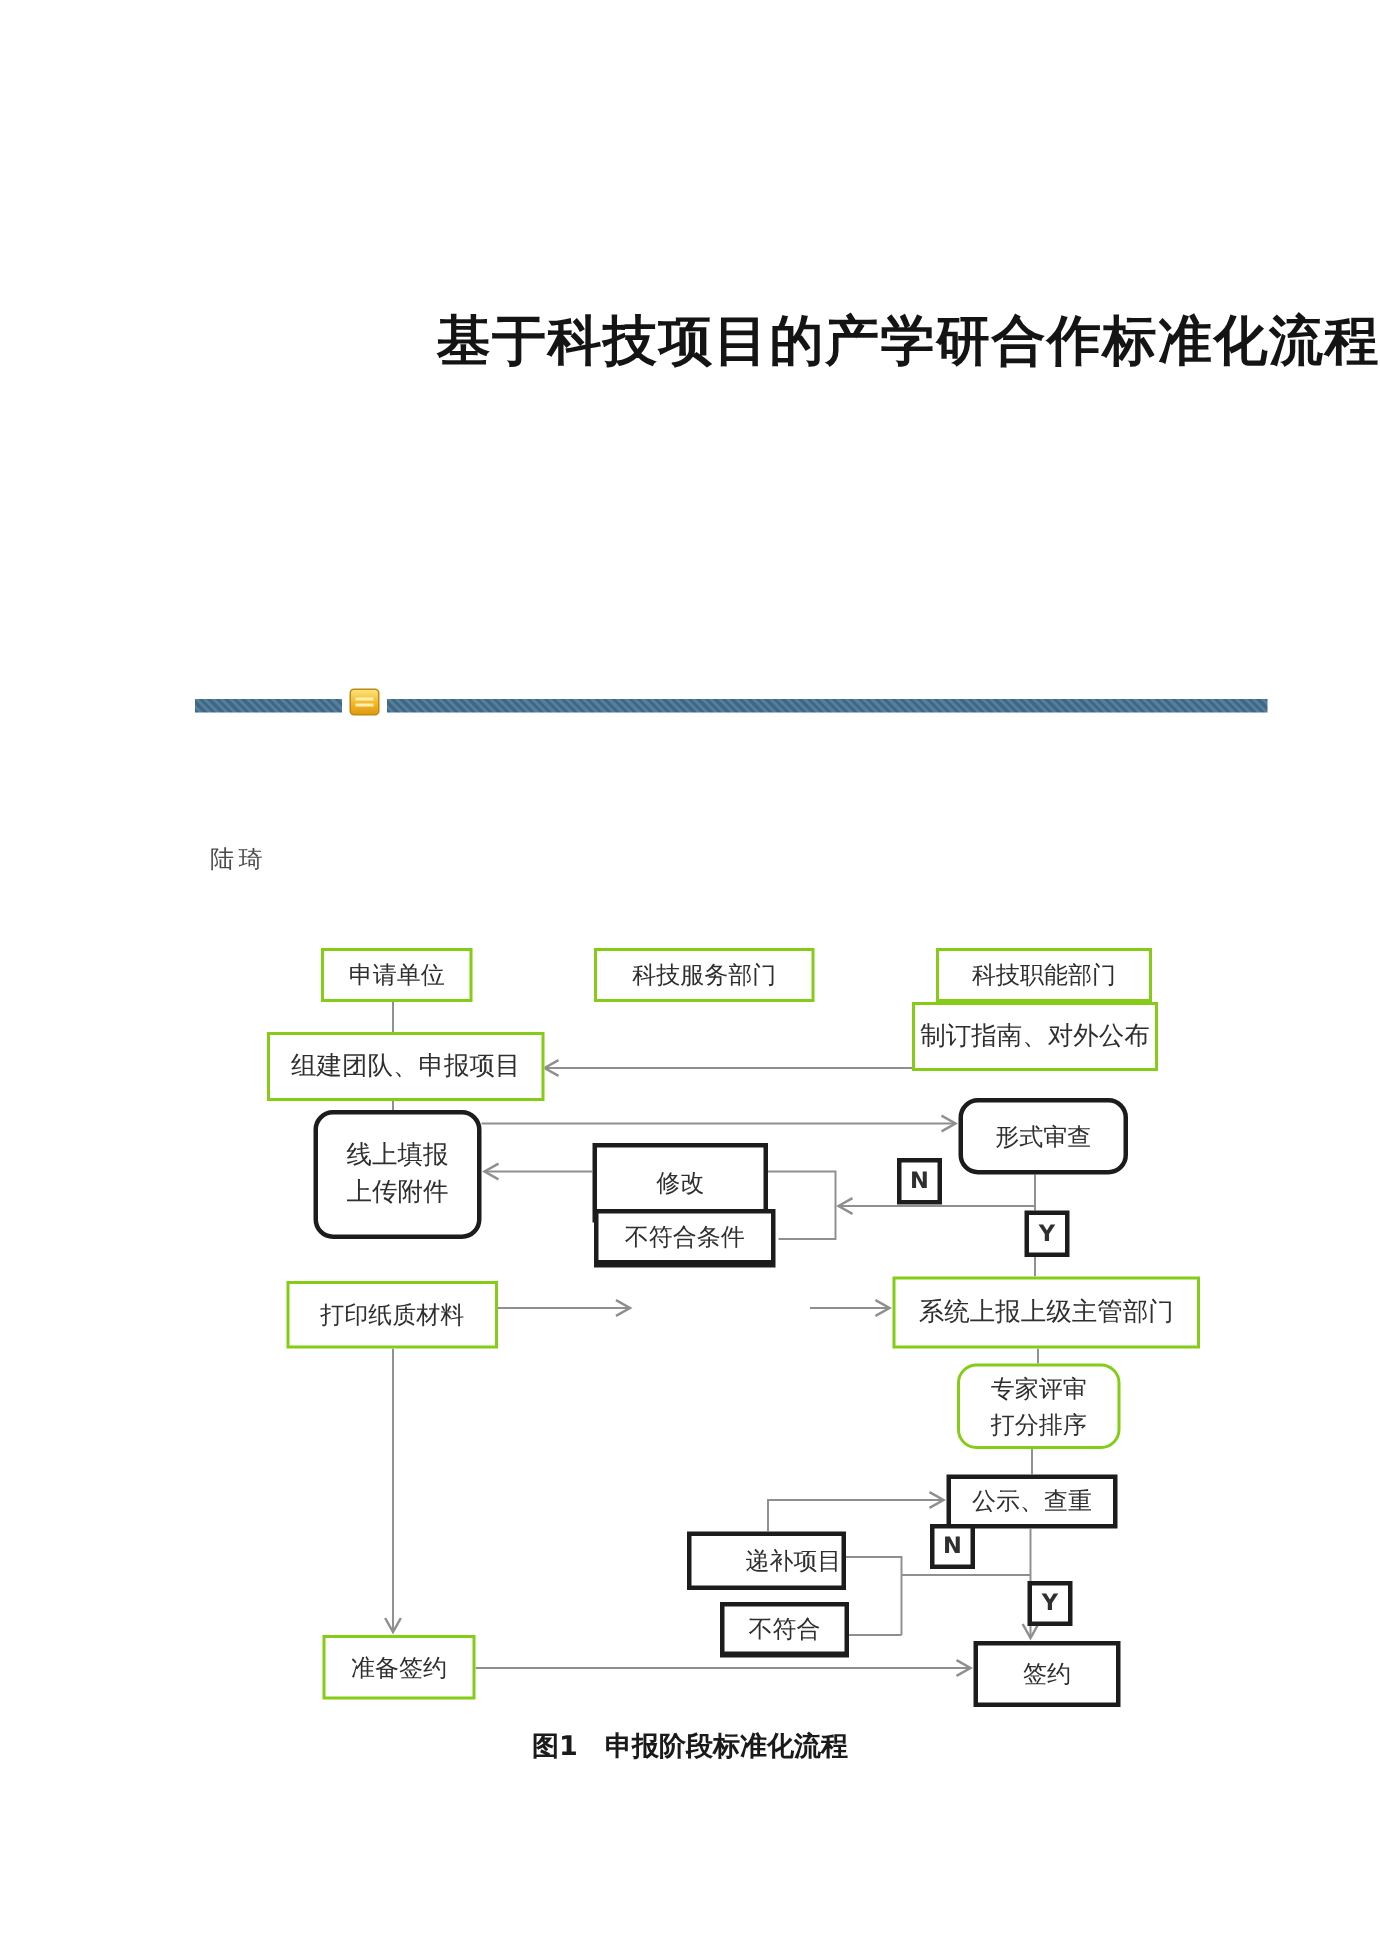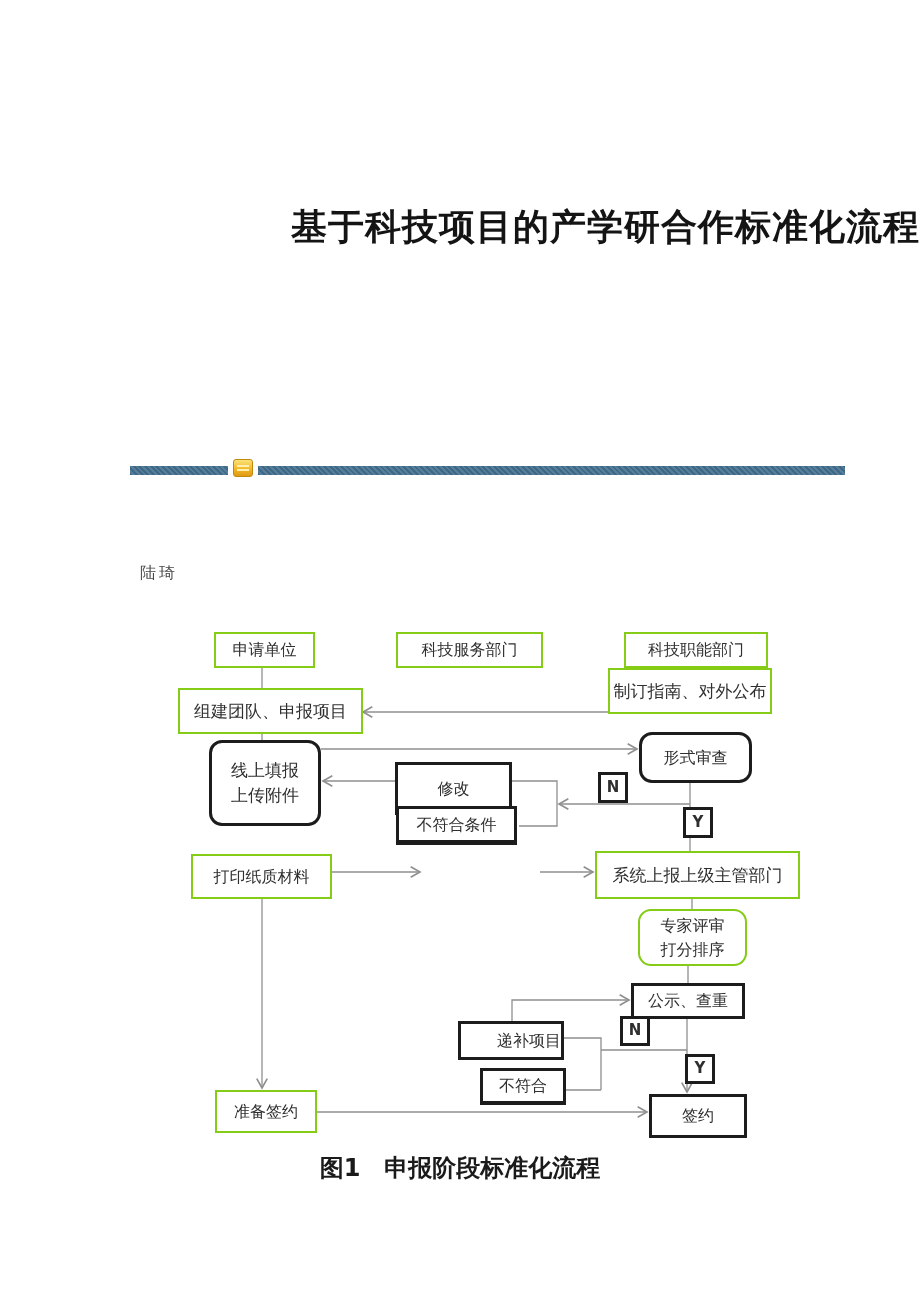--- a/index.html
+++ b/index.html
@@ -68,21 +68,21 @@
   #n-public{left:631px;top:983px;width:114px;height:36px;}
   #n-supp{left:458px;top:1021px;width:106px;height:39px;align-items:flex-end;}
   #n-nomeet{left:480px;top:1068px;width:86px;height:37px;border-bottom-width:4px;}
   #n-n2{left:620px;top:1016px;width:30px;height:30px;}
   #n-y2{left:685px;top:1054px;width:30px;height:30px;}
   #n-prepare{left:215px;top:1090px;width:102px;height:43px;}
   #n-sign{left:649px;top:1094px;width:98px;height:44px;}
   
   .caption{
     position:absolute;left:0;top:1152px;width:920px;text-align:center;
-    font-size:24px;font-weight:bold;color:#1a1a1a;
+    font-size:18px;font-weight:bold;color:#1a1a1a;
     font-family:"DejaVu Sans","Liberation Sans",sans-serif;
   }
 </style>
 </head>
 <body>
 
 <div class="page">
 
   <div class="doc-title l1">基于科技项目的产学研合作标准化流程</div>
 

